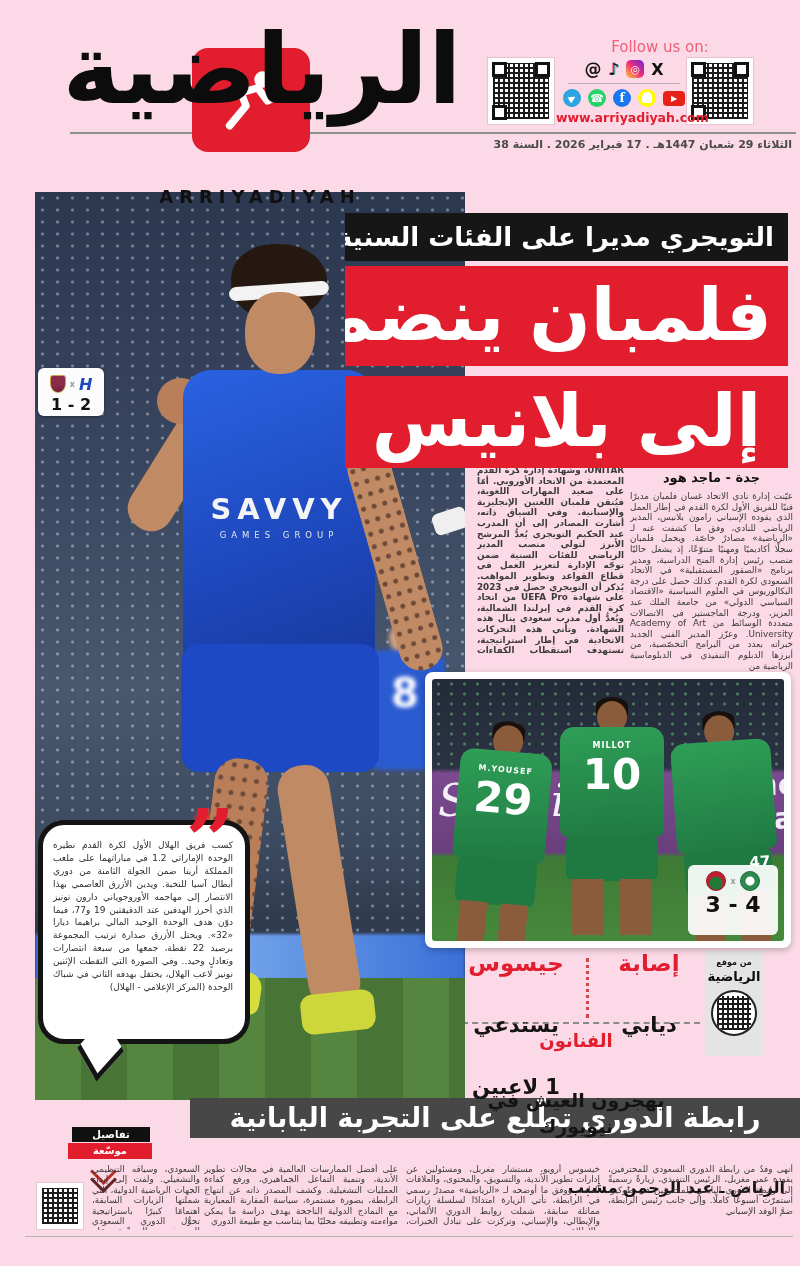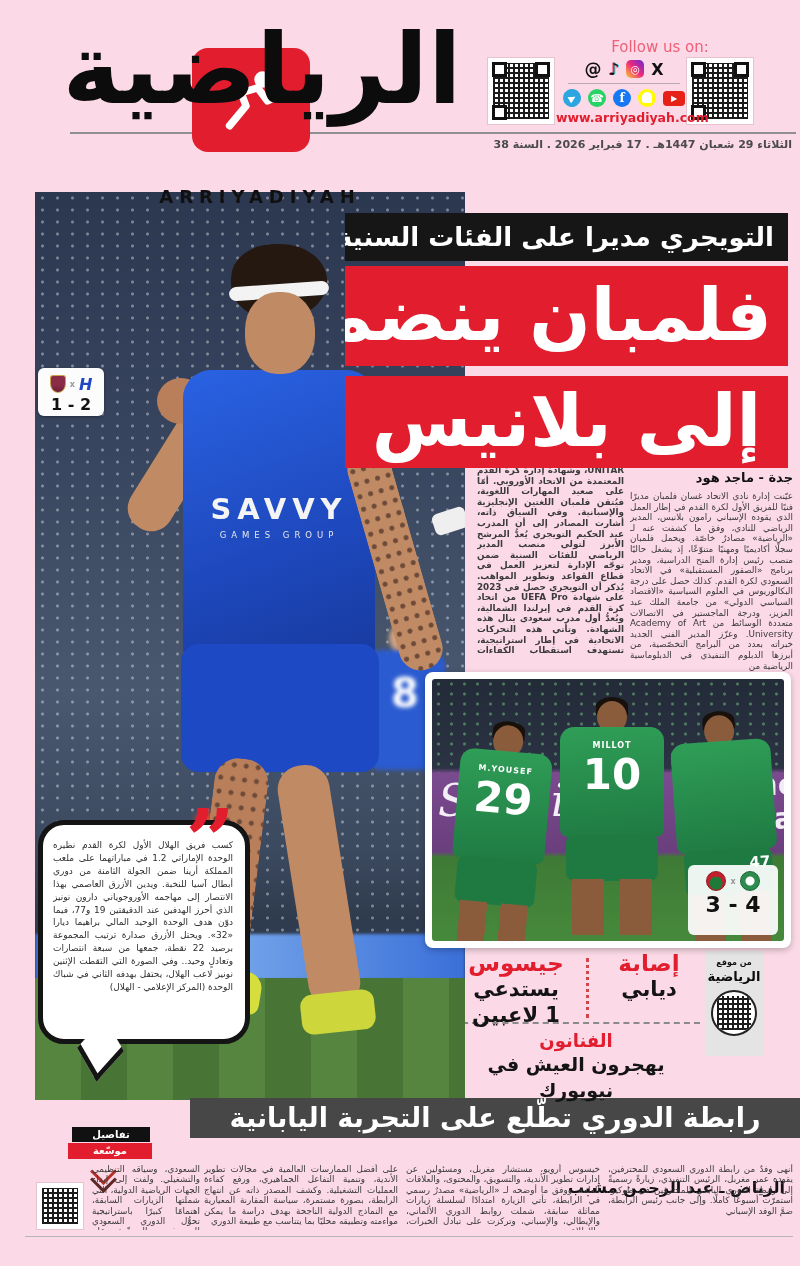--- a/index.html
+++ b/index.html
@@ -81,21 +81,21 @@
   .hilal{color:#1f47c5;font-weight:bold;font-size:16px;font-style:italic;}
   .vs{font-size:8px;color:#999;font-weight:bold;}
   .bscore{font-size:16px;font-weight:bold;color:#111;line-height:16px;}
   
   .kicker{left:345px;top:213px;width:443px;height:48px;background:#161616;z-index:5;color:#fff;
     font-size:26px;font-weight:bold;line-height:48px;text-align:right;padding:0 14px 0 0;box-sizing:border-box;white-space:nowrap;overflow:hidden;}
   .hbar{background:#e11d2e;z-index:5;color:#fff;font-weight:bold;white-space:nowrap;overflow:hidden;box-sizing:border-box;}
   .hbar1{left:345px;top:266px;width:443px;height:100px;font-size:72px;line-height:98px;text-align:right;padding-right:16px;}
   .hbar2{left:345px;top:376px;width:443px;height:92px;font-size:72px;line-height:90px;text-align:center;}
   
-  .byline1{left:630px;top:470px;width:163px;text-align:right;font-size:13px;font-weight:bold;color:#111;}
+  .byline1{left:630px;top:470px;width:163px;text-align:center;font-size:13px;font-weight:bold;color:#111;}
   .newscol{font-size:8.8px;line-height:10.6px;color:#3a3a3a;text-align:justify;overflow:hidden;}
   .colR{left:630px;top:491px;width:163px;height:186px;}
   .colM{left:477px;top:465px;width:147px;height:190px;font-weight:bold;}
   
   .inset{left:425px;top:672px;width:366px;height:276px;background:#fff;border-radius:8px;z-index:6;
      box-shadow:0 2px 6px rgba(0,0,0,.25);padding:7px;box-sizing:border-box;}
   .inset-in{position:relative;width:100%;height:100%;overflow:hidden;border-radius:3px;
      background:linear-gradient(180deg,#232a38 0%,#2b3344 34%,#7b4a8f 36%,#6a3f7d 66%,#3e7a35 68%,#46893c 100%);}
   .fans{position:absolute;left:0;top:0;width:100%;height:36%;
      background:radial-gradient(circle 2px,rgba(120,200,130,.5) 0 1px,transparent 2px);background-size:13px 10px;}
@@ -119,21 +119,21 @@
   
   .bubble{left:38px;top:820px;width:212px;height:224px;background:#fff;border:5px solid #141414;border-radius:26px;
      z-index:7;box-sizing:border-box;padding:14px 12px 6px 10px;}
   .bubble .tail{position:absolute;left:38px;bottom:-30px;width:34px;height:34px;background:#fff;
      border-right:5px solid #141414;border-bottom:5px solid #141414;transform:rotate(60deg) skew(18deg);}
   .qmark{position:absolute;top:-14px;right:10px;color:#e11d2e;font-size:86px;line-height:60px;font-weight:bold;font-family:"DejaVu Serif",serif;}
   .qtext{font-size:9px;line-height:12.9px;color:#2e2e2e;text-align:justify;height:188px;overflow:hidden;}
   
   .teaser{text-align:center;font-weight:bold;color:#141414;z-index:2;}
   .teaser .red{color:#e11d2e;font-size:23px;display:block;}
-  .teaser .l2,.teaser .l3{font-size:21px;display:block;line-height:26px;}
+  .teaser .l2,.teaser .l3{font-size:21px;display:block;line-height:26px;margin-top:36px;}
   .t1{left:452px;top:950px;width:128px;}
   .t2{left:598px;top:950px;width:102px;}
   .vdots{left:586px;top:958px;height:60px;width:0;border-right:3px dotted #d04545;}
   .hdash{left:452px;top:1022px;width:248px;height:0;border-top:2px dashed #8a8a8a;}
   .t3{left:452px;top:1030px;width:248px;}
   .t3 .red{font-size:18px;}
   .t3 .l2{font-size:19px;}
   
   .sitebox{left:705px;top:951px;width:58px;height:105px;background:#e4e4e4;z-index:2;text-align:center;}
   .sitebox .lbl{font-size:8px;font-weight:bold;color:#111;margin-top:7px;}

